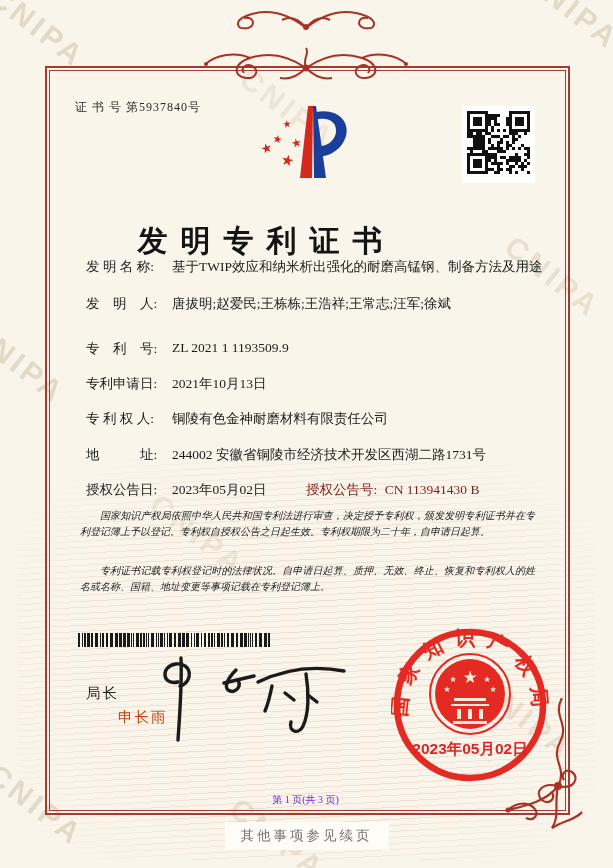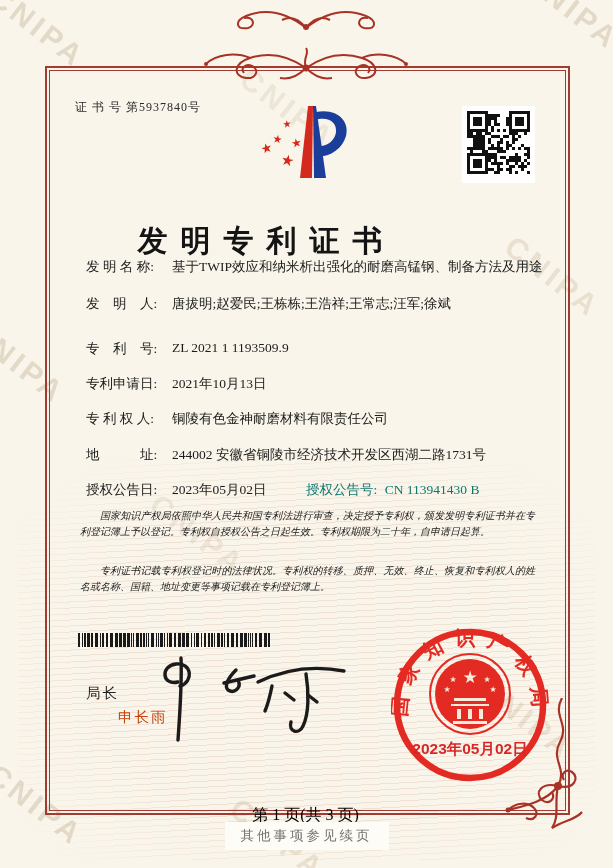--- a/index.html
+++ b/index.html
@@ -31,36 +31,36 @@
 
   .logo{position:absolute;left:256px;top:102px;}
   .qr{position:absolute;left:462px;top:106px;background:#fff;padding:5px;}
 
   .title{position:absolute;left:45px;top:185px;width:430px;text-align:center;
       font-size:30px;font-weight:bold;color:#141414;letter-spacing:13px;text-indent:13px;margin-top:36px;}
 
   .row{position:absolute;left:86px;font-size:13.5px;color:#1c1c1c;white-space:nowrap;}
   .row .lbl{display:inline-block;width:80px;vertical-align:top;}
   .row .val{margin-left:6px;}
-  .row2{position:absolute;font-size:13.5px;color:#0f766e;white-space:nowrap;}
+  .row2{position:absolute;font-size:13.5px;color:#7f1d1d;white-space:nowrap;}
 
   .para{position:absolute;left:80px;width:455px;font-size:10px;line-height:1.55;
       color:#222;text-align:justify;text-indent:2em;font-style:italic;}
 
   .barcode{position:absolute;left:78px;top:633px;}
   .gov-title{position:absolute;left:86px;top:684px;font-size:14.5px;color:#222;
       font-family:"Liberation Sans","DejaVu Sans",sans-serif;letter-spacing:2px;}
   .gov-name{position:absolute;left:86px;top:708px;font-size:14.5px;color:#c2410c;
       font-family:"Liberation Sans","DejaVu Sans",sans-serif;letter-spacing:2px;margin-left:32px;}
   .sig{position:absolute;left:148px;top:652px;}
 
   .seal{position:absolute;left:391px;top:626px;width:158px;height:158px;opacity:0.95;}
 
   .page-no{position:absolute;left:45px;top:793px;width:521px;text-align:center;
-      font-size:16px;color:#000000;margin-top:12px;}
+      font-size:10px;color:#6d28d9;}
   .note{position:absolute;left:0;top:822px;width:613px;text-align:center;}
   .note span{display:inline-block;background:#fefcf6;padding:5px 16px;font-size:13.5px;
       color:#737373;letter-spacing:3px;}
 </style>
 </head>
 <body>
 
 <div class="page">
 
   <span class="wm" style="left:-18px;top:10px">CNIPA</span>
@@ -395,21 +395,21 @@
   </div>
   <div class="row" style="top:481px">
     <span class="lbl">授权公告日:</span><span class="val">2023年05月02日</span>
   </div>
   <div class="row2" style="left:306px;top:481px">
     <span>授权公告号:</span>
     <span style="margin-left:4px">CN 113941430 B</span>
   </div>
 
   <div class="para" style="top:508px">国家知识产权局依照中华人民共和国专利法进行审查，决定授予专利权，颁发发明专利证书并在专利登记簿上予以登记。专利权自授权公告之日起生效。专利权期限为二十年，自申请日起算。</div>
-  <div class="para" style="top:563px">专利证书记载专利权登记时的法律状况。专利权的转移、质押、无效、终止、恢复和专利权人的姓名或名称、国籍、地址变更等事项记载在专利登记簿上。</div>
+  <div class="para" style="top:563px">专利证书记载专利权登记时的法律状况。自申请日起算、质押、无效、终止、恢复和专利权人的姓名或名称、国籍、地址变更等事项记载在专利登记簿上。</div>
 
   <svg class="barcode" width="198" height="14" viewBox="0 0 198 14">
     <g id="bar-cells" fill="#1a1a1a">
         <rect x="0" y="0" width="2" height="14"></rect>
         <rect x="4" y="0" width="1" height="14"></rect>
         <rect x="6" y="0" width="2" height="14"></rect>
         <rect x="9" y="0" width="3" height="14"></rect>
         <rect x="13" y="0" width="2" height="14"></rect>
         <rect x="17" y="0" width="3" height="14"></rect>
         <rect x="22" y="0" width="1" height="14"></rect>

